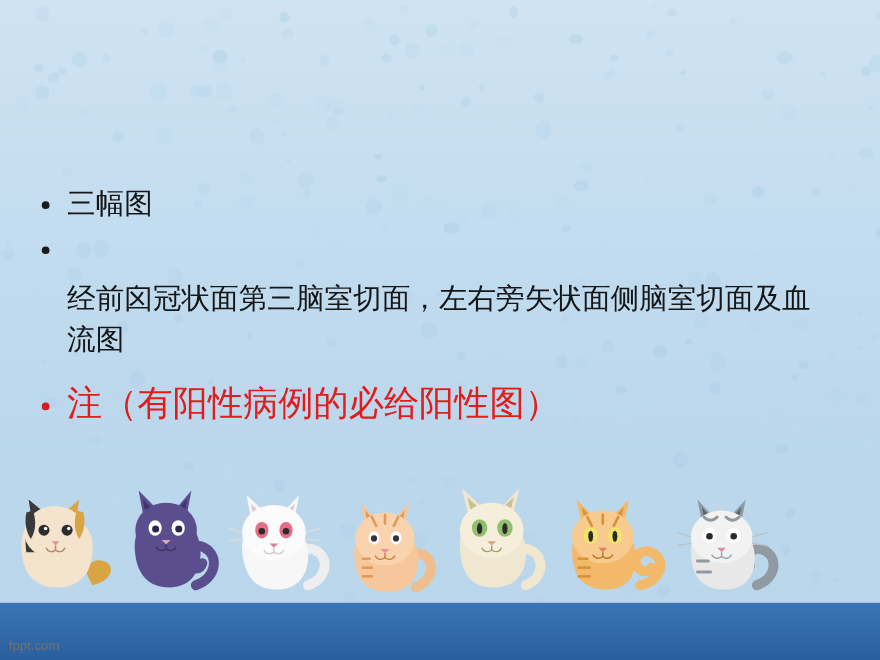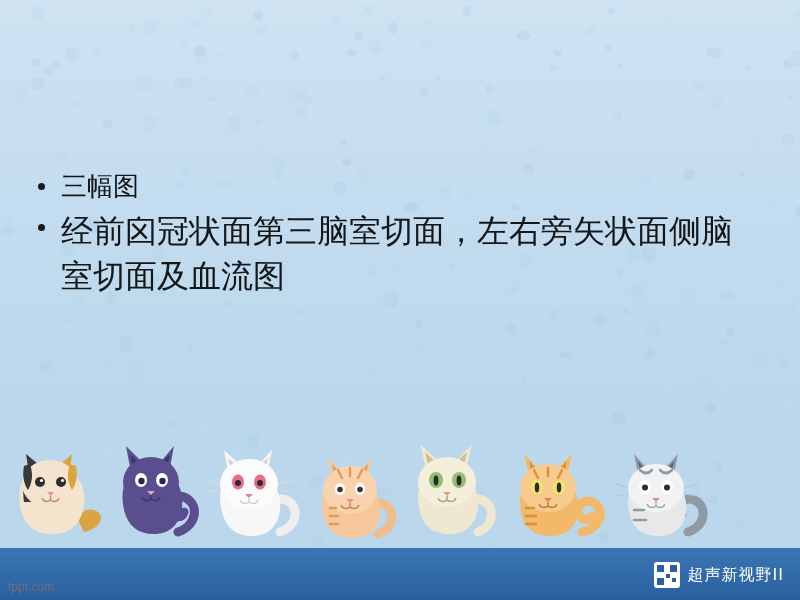--- a/index.html
+++ b/index.html
@@ -82,21 +82,21 @@
     flex: none;
     margin-top: 15px;
     margin-right: 16px;
   }
   .li .txt {
     font-size: 26px;
     line-height: 1.42;
     color: #141618;
     font-family: "DejaVu Sans", "Liberation Sans", sans-serif;
   }
-  .li.two .txt { font-size: 32px; }
+  .li.two .txt { font-size: 26px; margin-top: 45px; }
 
   .note-line {
     display: flex;
     align-items: flex-start;
     margin-top: 18px;
   }
   .note-line .bdot {
     width: 7px;
     height: 7px;
     border-radius: 50%;
@@ -445,20 +445,24 @@
     <div class="li">
       <div class="bdot"></div>
       <div class="txt">三幅图</div>
     </div>
 
     <div class="li two">
       <div class="bdot"></div>
       <div class="txt"> 经前囟冠状面第三脑室切面，左右旁矢状面侧脑室切面及血流图</div>
     </div>
 
+    <div class="note-line">
+      <div class="bdot"></div>
+      <div class="note-text">注（有阳性病例的必给阳性图）</div>
+    </div>
 
   </div>
 
   <div class="cats">
 
     <svg class="cat" style="left:6px;" width="104" height="108" viewBox="0 0 104 108">
       <path d="M78 96 C96 92 100 78 88 74 C78 71 70 80 74 88 Z" fill="#d9a441"></path>
       <path d="M24 40 C16 40 12 52 14 68 C16 86 26 98 46 98 C66 98 76 86 78 68 C80 52 74 40 64 40 Z" fill="#f4e3cd"></path>
       <path d="M24 40 C18 42 16 54 18 66 L38 66 C34 54 30 44 24 40 Z" fill="#3a3a3a"></path>
       <path d="M20 18 L24 44 L44 38 Z" fill="#3a3a3a"></path>
@@ -575,20 +579,16 @@
       <circle cx="53" cy="51.5" r="3" fill="#2b2b2b"></circle>
       <path d="M38 62 L46 62 L42 66 Z" fill="#d98f9e"></path>
       <path d="M42 66 L42 70 M42 70 C38 73 34 71 33 68 M42 70 C46 73 50 71 51 68" stroke="#9aa3ab" stroke-width="1.3" fill="none"></path>
       <path d="M14 52 L2 48 M14 58 L2 60 M70 52 L84 48 M70 58 L84 60" stroke="#b9c2c8" stroke-width="1.2"></path>
     </svg>
 
   </div>
 
   <div class="footer-band"></div>
 
-  <div class="wm">
-    <div class="wm-qr"></div>
-    <div class="wm-text">超声新视野II</div>
-  </div>
 
   <div class="fppt">fppt.com</div>
 
 </div>
 
 </body></html>

